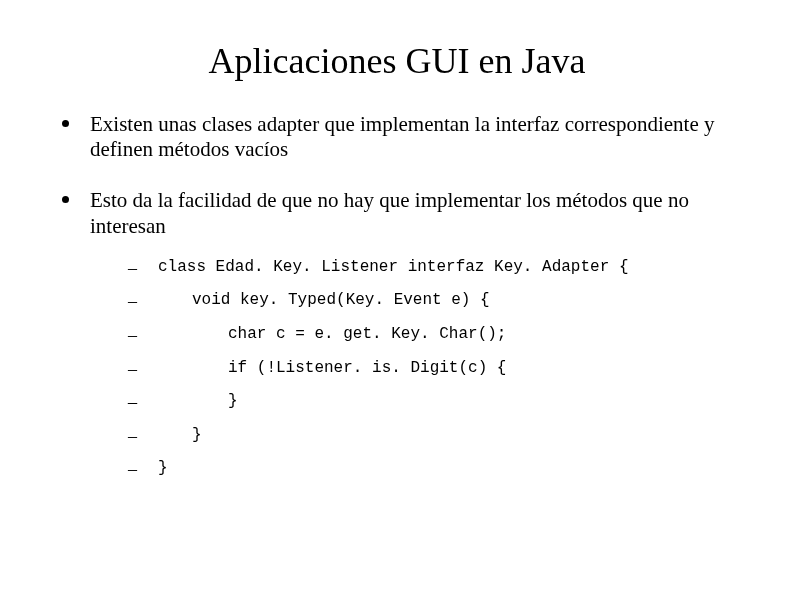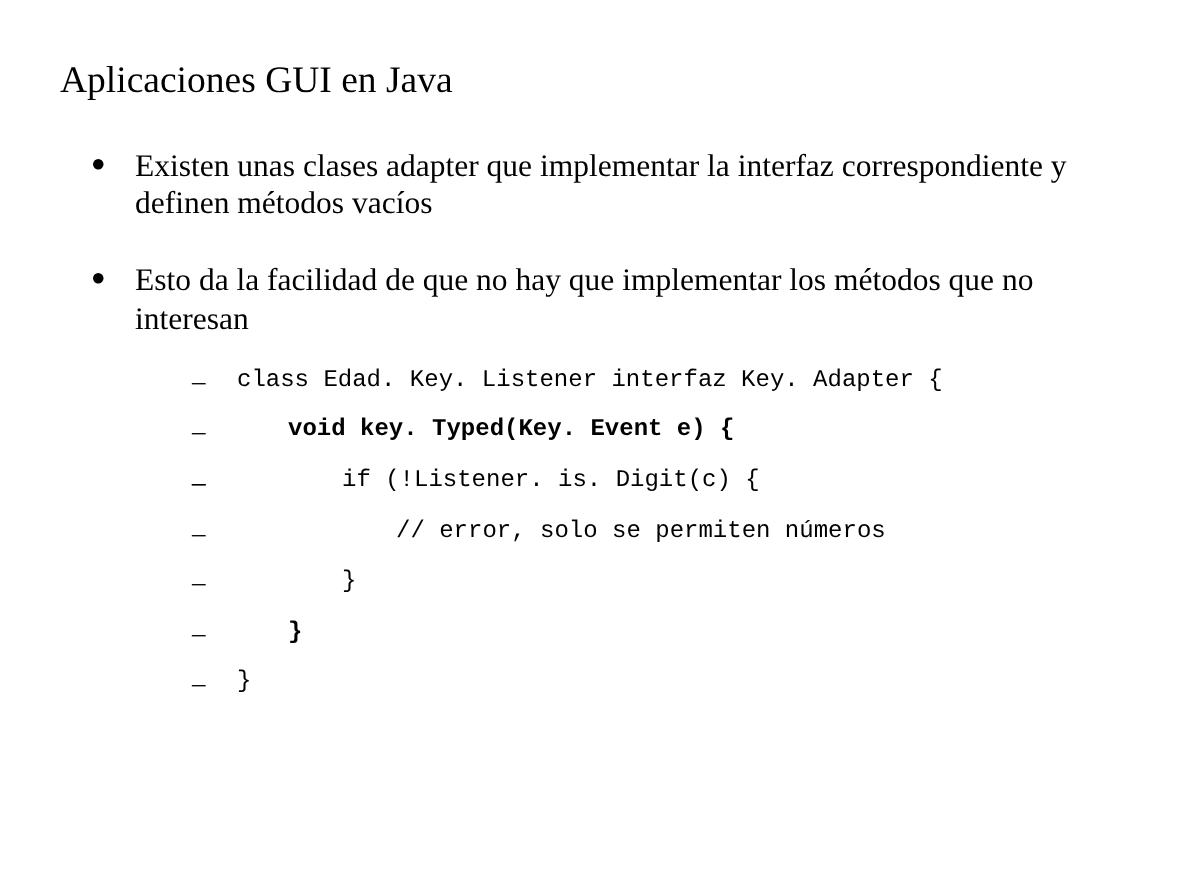--- a/index.html
+++ b/index.html
@@ -12,22 +12,22 @@
     color: #000000;
   }
   .slide {
     width: 794px;
     height: 595px;
     position: relative;
     box-sizing: border-box;
     padding: 30px 40px 0 40px;
   }
   .title {
-    text-align: left;
-    font-size: 25px;
+    text-align: center;
+    font-size: 36px;
     font-weight: normal;
     margin: 10px 0 30px 0;
   }
   ul.main {
     list-style: none;
     margin: 0;
     padding: 0;
   }
   ul.main > li {
     position: relative;
@@ -58,58 +58,58 @@
     line-height: 1.1;
     margin-bottom: 16px;
   }
   ul.sub > li .dash {
     position: absolute;
     left: 38px;
     top: 0;
     font-family: "Times New Roman", Times, serif;
     font-size: 18px;
   }
-  .ind1 { padding-left: 34px; display: inline-block; font-weight: bold; }
+  .ind1 { padding-left: 34px; display: inline-block; }
   .ind2 { padding-left: 70px; display: inline-block; }
   .ind3 { padding-left: 106px; display: inline-block; }
 </style>
 </head>
 <body>
 
 <div class="slide">
   <h1 class="title">Aplicaciones GUI en Java</h1>
 
   <ul class="main">
     <li>
       <span class="disc"></span>
-      <span>Existen unas clases adapter que implementar la interfaz correspondiente y definen métodos vacíos</span>
+      <span>Existen unas clases adapter que implementan la interfaz correspondiente y definen métodos vacíos</span>
     </li>
     <li>
       <span class="disc"></span>
       <span>Esto da la facilidad de que no hay que implementar los métodos que no interesan</span>
 
       <ul class="sub">
         <li>
           <span class="dash">–</span>
           <span>class Edad. Key. Listener interfaz Key. Adapter {</span>
         </li>
         <li>
           <span class="dash">–</span>
           <span class="ind1">void key. Typed(Key. Event e) {</span>
         </li>
         <li>
           <span class="dash">–</span>
+          <span class="ind2">char c = e. get. Key. Char();</span>
         </li>
         <li>
           <span class="dash">–</span>
           <span class="ind2">if (!Listener. is. Digit(c) {</span>
         </li>
         <li>
           <span class="dash">–</span>
-          <span class="ind3">// error, solo se permiten números</span>
         </li>
         <li>
           <span class="dash">–</span>
           <span class="ind2">}</span>
         </li>
         <li>
           <span class="dash">–</span>
           <span class="ind1">}</span>
         </li>
         <li>

